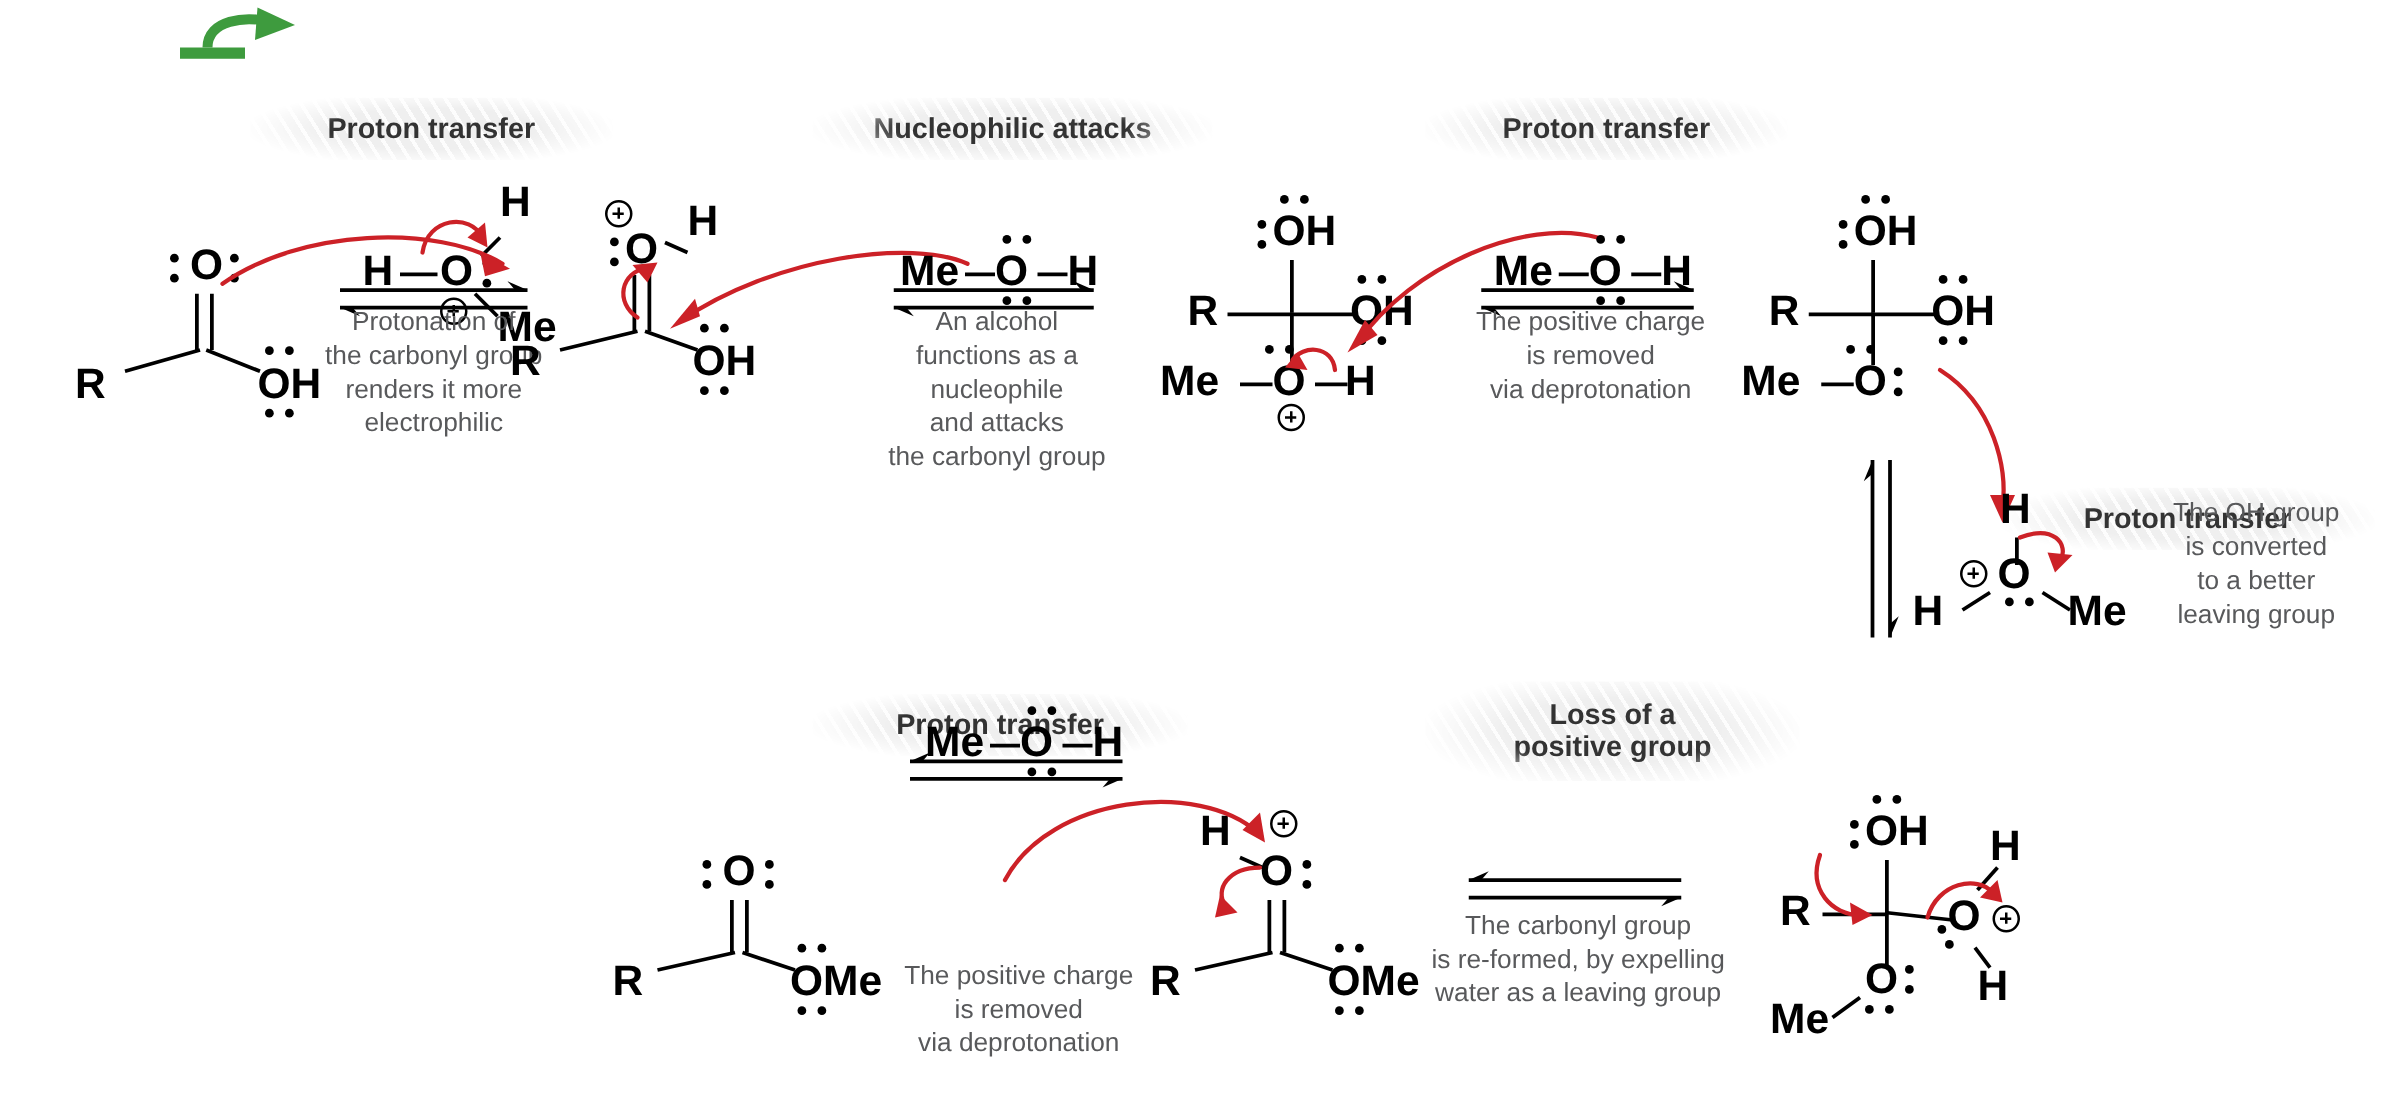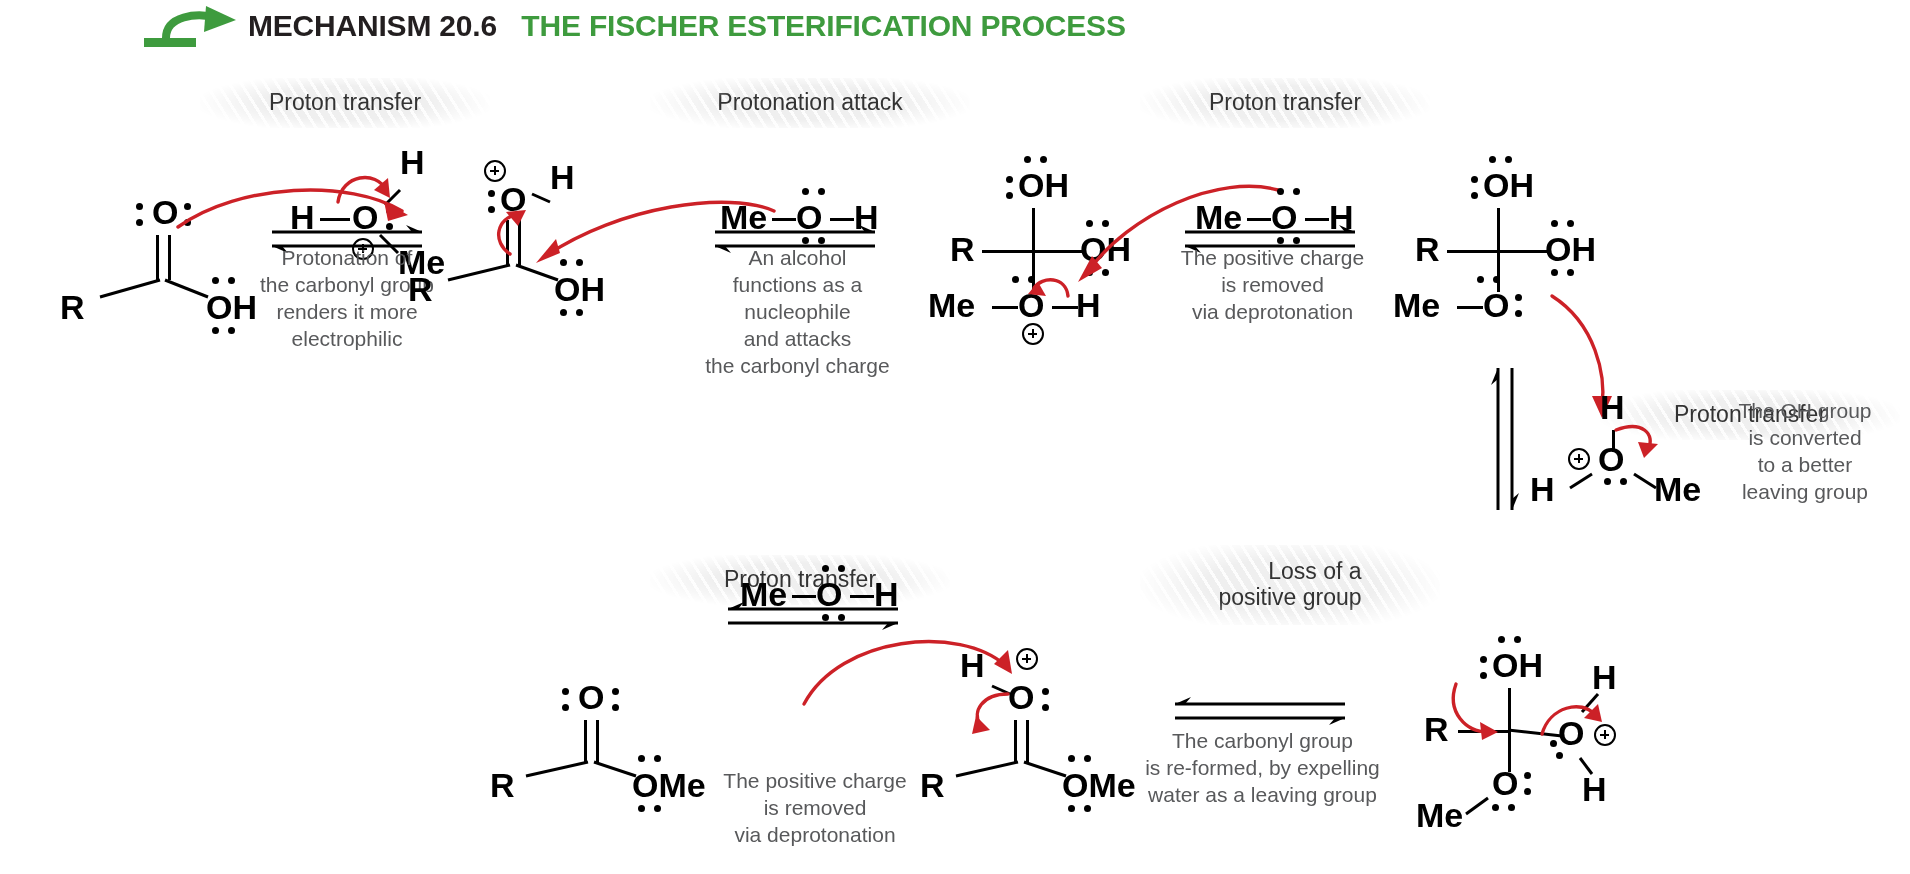--- a/index.html
+++ b/index.html
@@ -15,22 +15,22 @@
   #logo-mark{left:140px;top:4px;width:108px;height:44px;}
   #title-text{
     left:248px;top:6px;height:40px;line-height:40px;
     font-size:30px;font-weight:bold;letter-spacing:-0.2px;white-space:nowrap;
   }
   #title-text .mech{color:#231f20;}
   #title-text .proc{color:#3e9b3e;}
 
   
   .banner{
-    display:flex;align-items:center;justify-content:center;text-align:right;
-    font-weight:normal;color:#333333;
+    display:flex;align-items:center;justify-content:center;text-align:center;
+    font-weight:bold;color:#333333;
     background-color:#efefef;
     background-image:repeating-linear-gradient(
         58deg,
         rgba(255,255,255,0) 0px,
         rgba(255,255,255,0) 7px,
         rgba(255,255,255,0.85) 7px,
         rgba(255,255,255,0.85) 10px);
     -webkit-mask-image:radial-gradient(ellipse 52% 60% at 50% 50%, #000 55%, rgba(0,0,0,0) 100%);
             mask-image:radial-gradient(ellipse 52% 60% at 50% 50%, #000 55%, rgba(0,0,0,0) 100%);
   }
@@ -72,32 +72,27 @@
 <body>
 
 <div class="abs" id="header">
   <div class="abs" id="logo-mark">
     <svg width="108" height="44" viewBox="0 0 108 44">
       <path d="M26 34 C26 12, 56 8, 78 14" stroke="#3e9b3e" stroke-width="8" fill="none" stroke-linecap="butt"></path>
       <path d="M66 2 L96 16 L64 28 Z" fill="#3e9b3e"></path>
       <rect x="4" y="34" width="52" height="9" fill="#3e9b3e"></rect>
     </svg>
   </div>
-  <div class="abs" id="title-text">
-    <span class="mech">MECHANISM 20.6</span>
-    <span>&nbsp;</span>
-    <span class="proc">THE FISCHER ESTERIFICATION PROCESS</span>
-  </div>
 </div>
 
 <div class="abs banner" style="left:200px;top:78px;width:290px;height:50px;font-size:23px;">
   <span>Proton transfer</span>
 </div>
 <div class="abs banner" style="left:650px;top:78px;width:320px;height:50px;font-size:23px;">
-  <span>Protonation attack</span>
+  <span>Nucleophilic attacks</span>
 </div>
 <div class="abs banner" style="left:1140px;top:78px;width:290px;height:50px;font-size:23px;">
   <span>Proton transfer</span>
 </div>
 <div class="abs banner" style="left:1600px;top:390px;width:300px;height:50px;font-size:23px;">
   <span>Proton transfer</span>
 </div>
 <div class="abs banner" style="left:1140px;top:545px;width:300px;height:80px;font-size:23px;">
   <span style="white-space:pre-line;">Loss of a
 positive group</span>
@@ -217,21 +212,21 @@
 <svg class="abs" style="left:715px;top:228px;" width="165" height="26">
   <line class="blackline" x1="0" y1="4" x2="160" y2="4" stroke-width="2.6"></line>
   <path class="blackfill" d="M160 4 L144 -3 L150 4 Z"></path>
   <line class="blackline" x1="0" y1="18" x2="160" y2="18" stroke-width="2.6"></line>
   <path class="blackfill" d="M0 18 L16 25 L10 18 Z"></path>
 </svg>
 <div class="abs caption" style="left:690px;top:245px;width:215px;">An alcohol
 functions as a
 nucleophile
 and attacks
-the carbonyl charge</div>
+the carbonyl group</div>
 
 <div class="abs" style="left:950px;top:168px;width:220px;height:170px;">
   <div class="abs mol" style="left:68px;top:0px;">OH</div>
   <span class="lp" style="left:74px;top:-12px;"></span>
     <span class="lp" style="left:90px;top:-12px;"></span>
   <span class="lp" style="left:56px;top:8px;"></span>
     <span class="lp" style="left:56px;top:24px;"></span>
   <div class="bond bondv abs" style="left:82px;top:40px;height:42px;"></div>
   <div class="abs mol" style="left:0px;top:64px;">R</div>
   <div class="bond bondh abs" style="left:32px;top:82px;width:52px;"></div>

